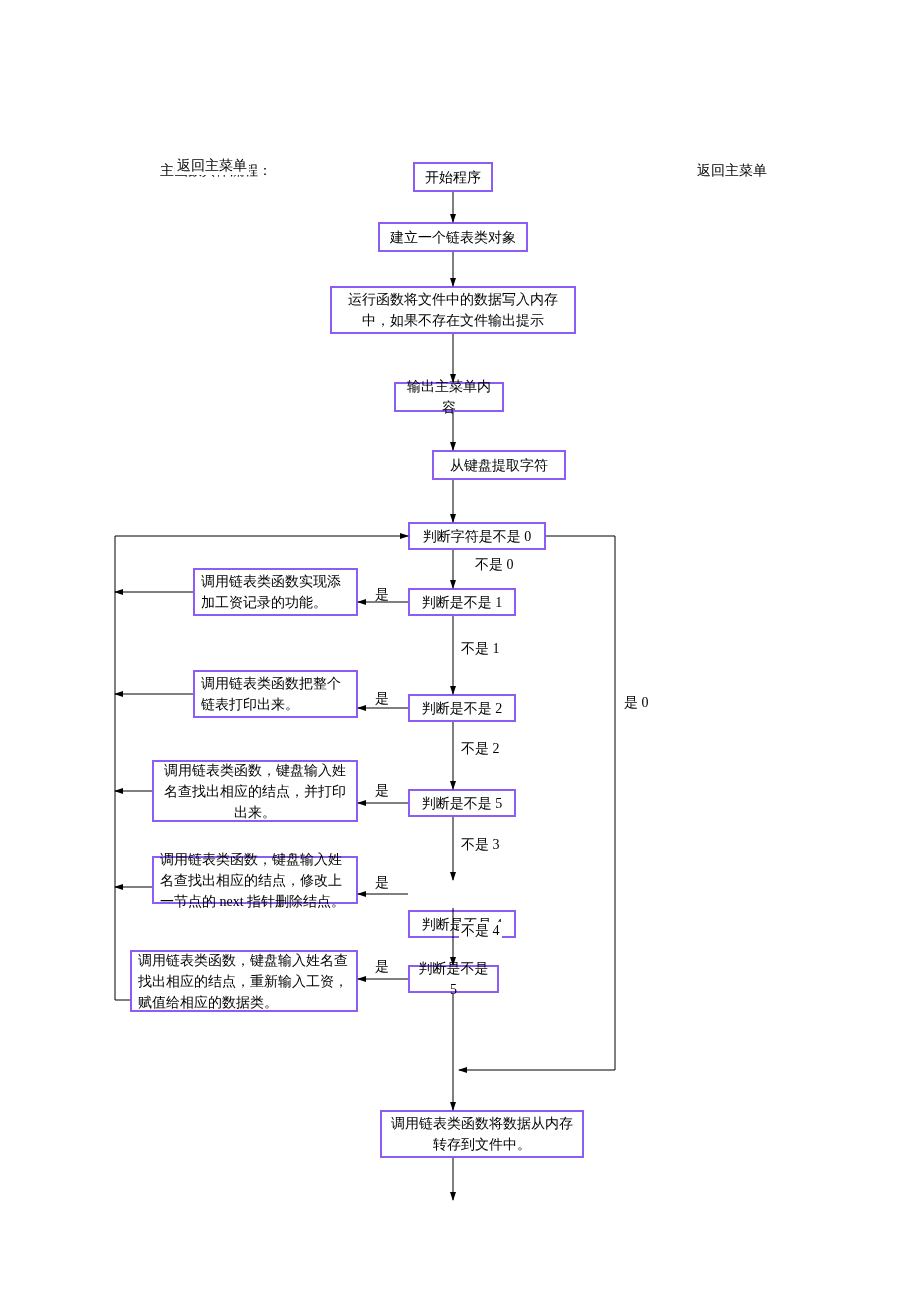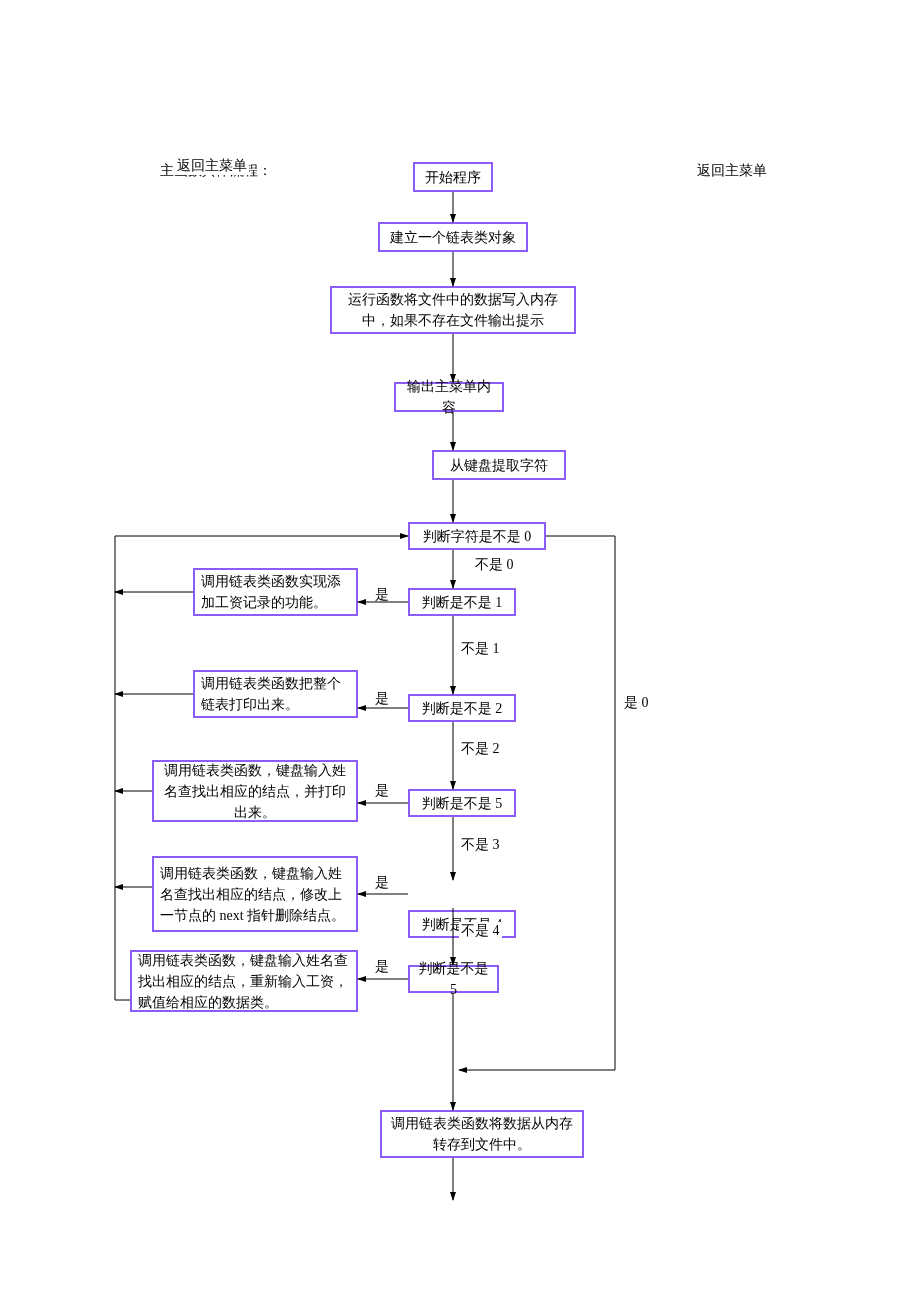--- a/index.html
+++ b/index.html
@@ -60,21 +60,21 @@
 <div class="box" style="left:408px; top:522px; width:138px; height:28px;">判断字符是不是 0</div>
 <div class="box" style="left:408px; top:588px; width:108px; height:28px;">判断是不是 1</div>
 <div class="box" style="left:408px; top:694px; width:108px; height:28px;">判断是不是 2</div>
 <div class="box" style="left:408px; top:789px; width:108px; height:28px;">判断是不是 5</div>
 <div class="box" style="left:408px; top:880px; width:108px; height:28px;margin-top:30px;">判断是不是 4</div>
 <div class="box" style="left:408px; top:965px; width:91px; height:28px;">判断是不是 5</div>
 
 <div class="box" style="left:193px; top:568px; width:165px; height:48px; text-align:left; justify-content:flex-start;">调用链表类函数实现添加工资记录的功能。</div>
 <div class="box" style="left:193px; top:670px; width:165px; height:48px; text-align:left; justify-content:flex-start;">调用链表类函数把整个链表打印出来。</div>
 <div class="box" style="left:152px; top:760px; width:206px; height:62px; text-align:center; justify-content:flex-start;">调用链表类函数，键盘输入姓名查找出相应的结点，并打印出来。</div>
-<div class="box" style="left:152px; top:856px; width:206px; height:76px; text-align:left; justify-content:flex-start;">调用链表类函数，键盘输入姓名查找出相应的结点，修改上一节点的 next 指针删除结点。</div>
+<div class="box" style="left:152px; top:856px; width:206px; height:48px; text-align:left; justify-content:flex-start;">调用链表类函数，键盘输入姓名查找出相应的结点，修改上一节点的 next 指针删除结点。</div>
 <div class="box" style="left:130px; top:950px; width:228px; height:62px; text-align:left; justify-content:flex-start;">调用链表类函数，键盘输入姓名查找出相应的结点，重新输入工资，赋值给相应的数据类。</div>
 
 <div class="box" style="left:380px; top:1110px; width:204px; height:48px;">调用链表类函数将数据从内存转存到文件中。</div>
 
 <div class="label" style="left:473px; top:556px;">不是 0</div>
 <div class="label" style="left:459px; top:640px;">不是 1</div>
 <div class="label" style="left:459px; top:740px;">不是 2</div>
 <div class="label" style="left:459px; top:836px;">不是 3</div>
 <div class="label" style="left:459px; top:922px;">不是 4</div>
 <div class="label" style="left:622px; top:694px;">是 0</div>

